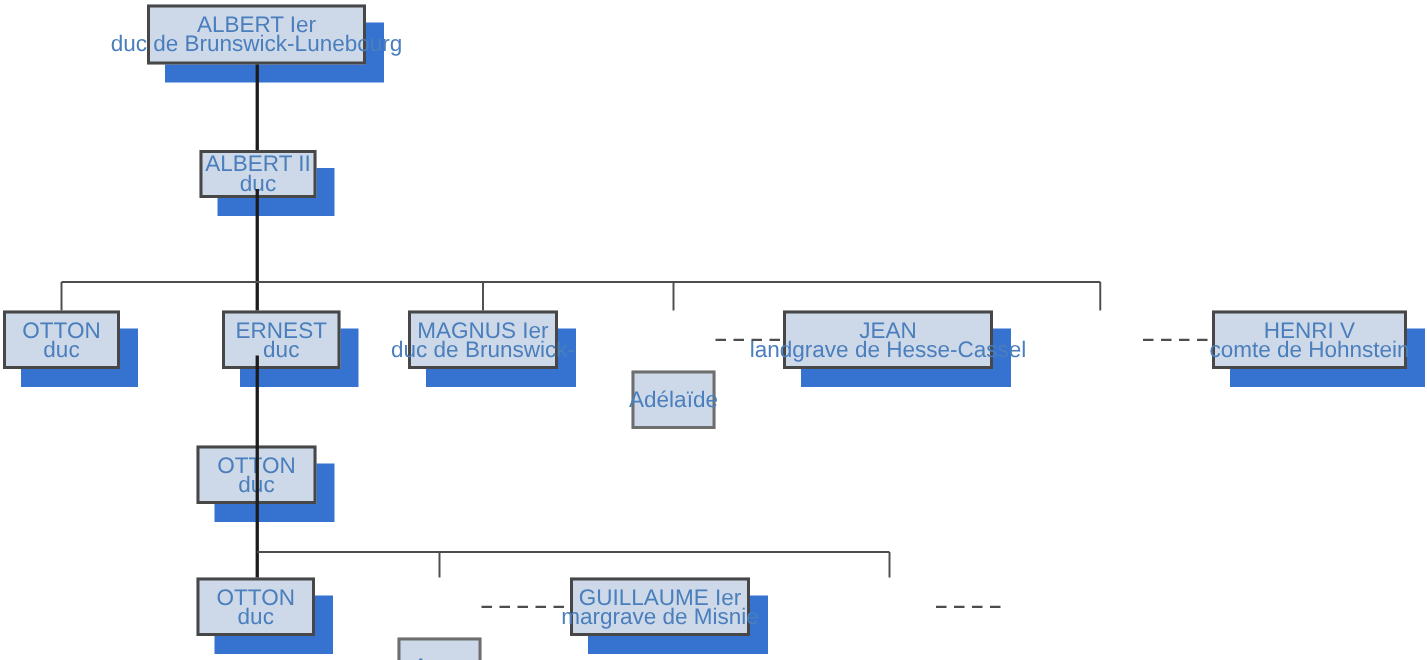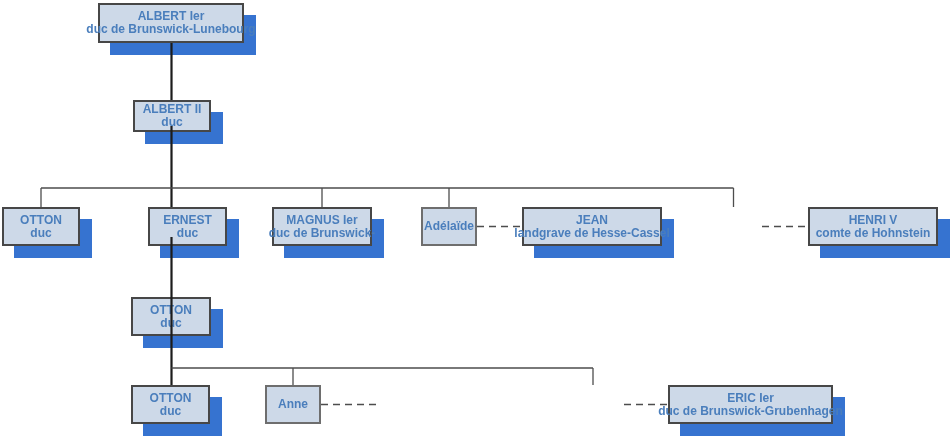--- a/index.html
+++ b/index.html
@@ -24,28 +24,27 @@
     position:absolute;
     box-sizing:border-box;
     background:var(--node-fill);
     border:2px solid var(--node-border);
     display:flex;
     flex-direction:column;
     align-items:center;
     justify-content:center;
     text-align:left;
     color:var(--node-text);
-    font-size:12px;
+    font-size:15px;
     line-height:13px;
     z-index:1;
     cursor:default;
-    font-weight:bold;
   }
   .node.shadowed{box-shadow:12px 12px 0 var(--node-shadow);}
-  .node.plain{border:2px solid var(--plain-border);}
+  .node.plain{border:2px solid var(--plain-border);margin-top:40px;}
   .node .name,.node .sub{white-space:nowrap;}
   svg.connectors{
     position:absolute;
     left:0;top:0;
     width:951px;height:440px;
     z-index:2;
     pointer-events:none;
   }
   .edge{stroke:var(--line);stroke-width:1.3;fill:none;}
   .spine{stroke:var(--spine);stroke-width:2.2;fill:none;}
@@ -130,20 +129,20 @@
   <div class="node shadowed" style="left:131px;top:385px;width:79px;height:39px">
     <div class="name">OTTON</div>
     <div class="sub">duc</div>
   </div>
 
   <div class="node plain" style="left:265px;top:385px;width:56px;height:39px">
     <div class="name">Anne</div>
     <div class="sub"></div>
   </div>
 
+  <div class="node shadowed" style="left:380px;top:385px;width:120px;height:39px">
+    <div class="name">GUILLAUME Ier</div>
+    <div class="sub">margrave de Misnie</div>
+  </div>
 
 
-  <div class="node shadowed" style="left:668px;top:385px;width:165px;height:39px">
-    <div class="name">ERIC Ier</div>
-    <div class="sub">duc de Brunswick-Grubenhagen</div>
-  </div>
 
 </div>
 
 </body></html>

